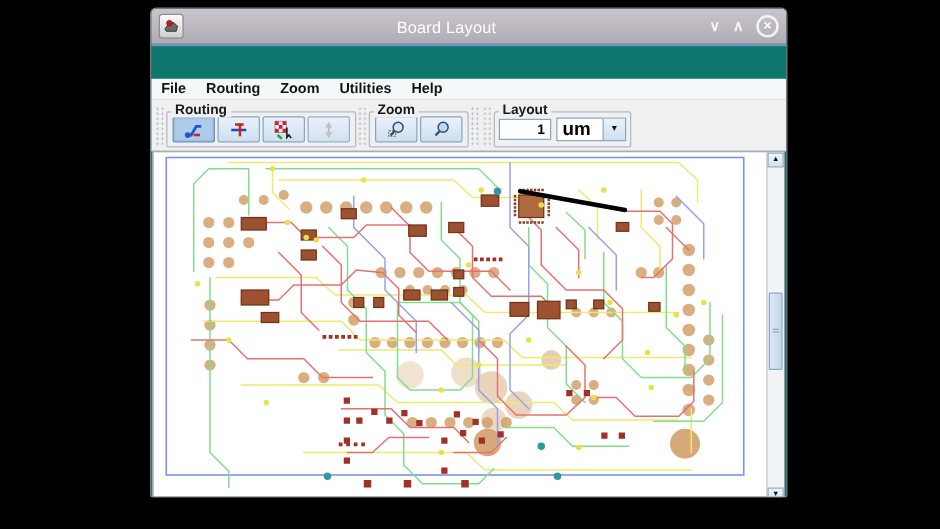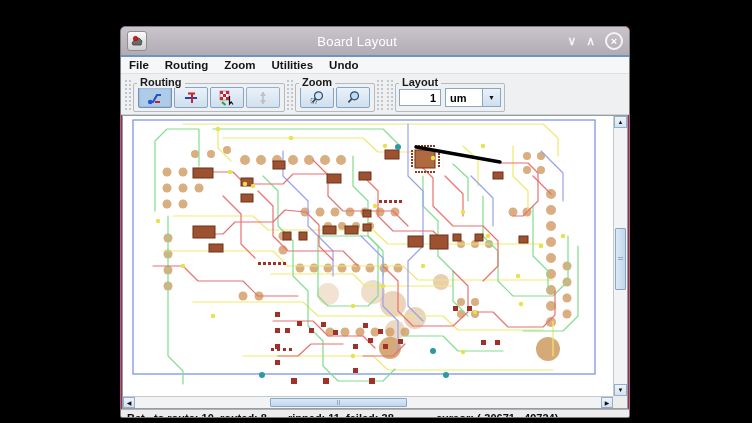--- a/index.html
+++ b/index.html
@@ -1,53 +1,53 @@
 <!DOCTYPE html>
 <html><head>
 <meta charset="utf-8">
 <style>
   html,body{margin:0;padding:0;background:#000;width:752px;height:423px;overflow:hidden;
     font-family:"Liberation Sans",sans-serif;}
   .stage{position:relative;width:752px;height:423px;background:#000;}
-  .window{position:absolute;left:120px;top:26px;width:510px;height:392px;
-    background:#be185d;border:1px solid #7c7c80;border-radius:5px 5px 2px 2px;
+  .window{position:absolute;left:120px;top:6px;width:510px;height:392px;
+    background:#0f766e;border:1px solid #7c7c80;border-radius:5px 5px 2px 2px;
     box-sizing:border-box;display:flex;flex-direction:column;overflow:hidden;}
   
   .titlebar{height:28px;flex:0 0 28px;background:linear-gradient(#cac4cc,#b1abb3);
     display:flex;align-items:center;padding:0 6px;border-bottom:2px solid #6f93bc;}
   .app-icon{width:20px;height:20px;border-radius:3px;background:linear-gradient(#fbfbfb,#cfcfcf);
     border:1px solid #8f8f8f;box-sizing:border-box;display:flex;align-items:center;justify-content:center;}
   .wtitle{flex:1;text-align:center;color:#fff;font-size:13px;letter-spacing:.2px;}
   .wbtns{display:flex;align-items:center;gap:10px;}
   .wchev{color:#f3f3f3;font-size:12px;font-weight:bold;line-height:1;cursor:default;}
   .wclose{width:18px;height:18px;border:2px solid #f4f4f4;border-radius:50%;color:#fff;
     font-size:11px;font-weight:bold;display:flex;align-items:center;justify-content:center;box-sizing:border-box;}
   
   .menubar{height:16px;flex:0 0 16px;background:#f6f7f8;display:flex;align-items:center;
-    padding-left:8px;gap:16px;border-bottom:1px solid #e0e0e0;}
+    padding-left:8px;gap:16px;border-bottom:1px solid #e0e0e0;margin-top:26px;}
   .menuitem{font-size:11.5px;font-weight:bold;color:#141414;cursor:default;}
   
   .toolbar{height:38px;flex:0 0 38px;background:#eef0f1;display:flex;align-items:flex-end;
     padding:0 0 2px 2px;border-bottom:1px solid #cfd2d4;}
   .grip{width:7px;height:32px;margin:0 2px 1px 1px;
     background-image:radial-gradient(#c2c6ca 35%,transparent 36%);background-size:4px 4px;}
   .tgroup{position:relative;border:1px solid #b4bac0;border-radius:2px;height:27px;
     margin-top:7px;display:flex;align-items:center;padding:0 3px;background:#eef0f1;}
   .tgroup .gtitle{position:absolute;top:-8px;left:3px;background:#eef0f1;padding:0 3px;
     font-size:11px;font-weight:bold;color:#17191b;}
   .tbtn{width:34px;height:21px;margin:0 1px;border:1px solid #86a4c4;border-radius:2px;
     background:linear-gradient(#eaf2fa,#cedfee);display:flex;align-items:center;justify-content:center;
     box-sizing:border-box;}
   .tbtn.selected{background:#aecbe8;border-color:#6e93bb;box-shadow:inset 0 0 2px #7e9ec0;}
   .tbtn.disabled{opacity:.85;}
   .units-input{width:42px;height:17px;border:1px solid #8ca6c0;background:#fff;font-size:11px;
     font-weight:bold;text-align:right;padding:0 4px;box-sizing:border-box;font-family:"Liberation Sans",sans-serif;}
   .units-dd{margin-left:4px;height:19px;display:flex;align-items:stretch;border:1px solid #8ca6c0;
     background:#fff;box-sizing:border-box;}
-  .units-dd .ddval{width:32px;font-size:11px;font-weight:bold;display:flex;align-items:center;padding-left:4px;}
+  .units-dd .ddval{width:32px;font-size:15px;font-weight:bold;display:flex;align-items:center;padding-left:4px;}
   .units-dd .ddarrow{width:17px;background:linear-gradient(#eaf2fa,#cedfee);border-left:1px solid #8ca6c0;
     display:flex;align-items:center;justify-content:center;font-size:7px;color:#111;}
   
   .viewport{flex:1;margin:0 1px;border:1px solid #989ca0;display:grid;
     grid-template-columns:1fr 14px;grid-template-rows:1fr 12px;background:#fff;box-sizing:border-box;}
   .canvas{position:relative;background:#fff;overflow:hidden;}
   .vsb{position:relative;background:#f2f3f4;border-left:1px solid #c6c8ca;box-sizing:border-box;}
   .hsb{position:relative;background:#f2f3f4;border-top:1px solid #c6c8ca;box-sizing:border-box;}
   .corner{background:#ededed;}
   .sbtn{position:absolute;background:linear-gradient(#eef4fa,#d3e2ef);border:1px solid #93afc9;
@@ -91,21 +91,21 @@
         <span class="wchev">∧</span>
         <span class="wclose">×</span>
       </span>
     </div>
 
     <div class="menubar">
       <span class="menuitem">File</span>
       <span class="menuitem">Routing</span>
       <span class="menuitem">Zoom</span>
       <span class="menuitem">Utilities</span>
-      <span class="menuitem">Undo</span>
+      <span class="menuitem">Help</span>
     </div>
 
     <div class="toolbar">
       <span class="grip"></span>
       <div class="tgroup">
         <span class="gtitle">Routing</span>
         <span class="tbtn selected">
           <svg width="16" height="16" viewBox="0 0 16 16">
             <path d="M3 12 L6 12 L10 5 L14 5" stroke="#2255cc" stroke-width="2.2" fill="none"></path>
             <circle cx="3.2" cy="12" r="2.3" fill="#2255cc"></circle>

